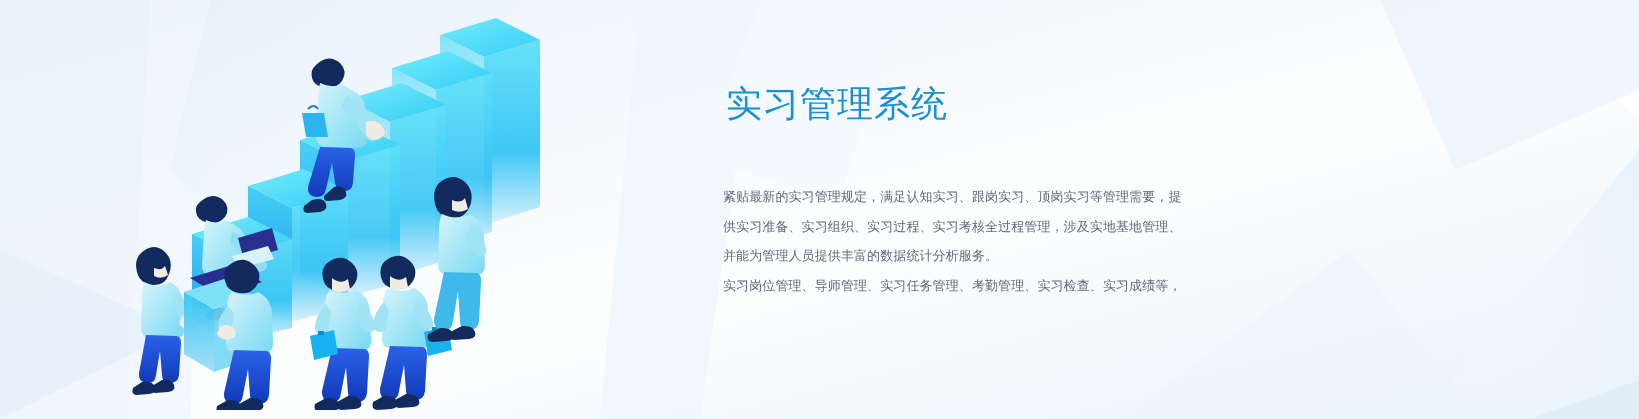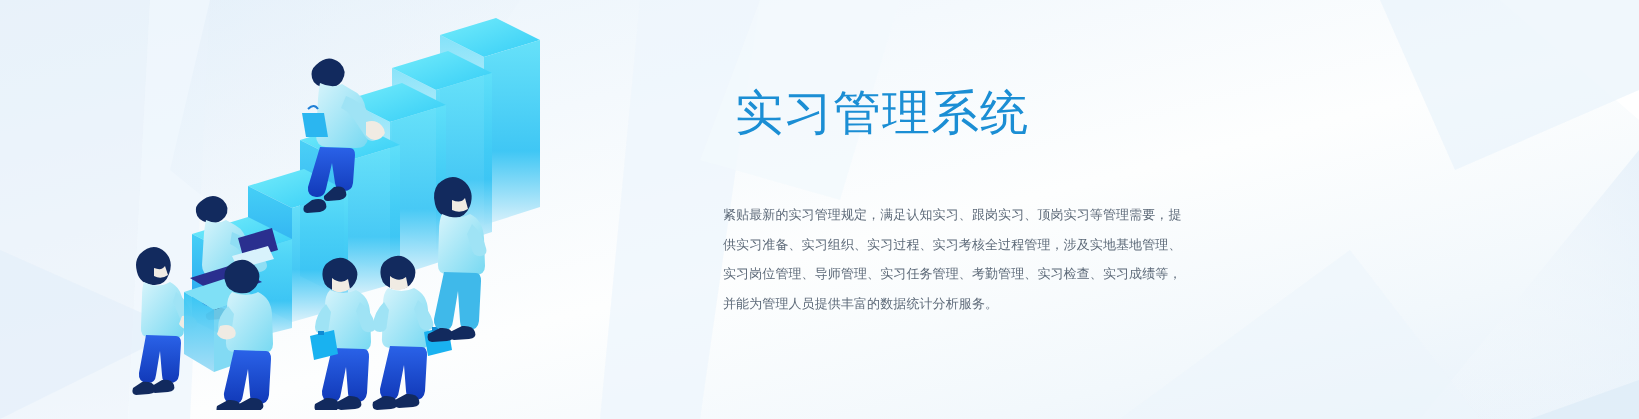--- a/index.html
+++ b/index.html
@@ -41,22 +41,22 @@
   }
 
   
   .content {
     position: absolute;
     left: 723px;
     top: 72px;
     width: 700px;
   }
   .title {
-    margin: 12px;
-    font-size: 48px;
+    margin: 3px;
+    font-size: 36px;
     line-height: 58px;
     font-weight: 400;
     letter-spacing: 1px;
     color: #1b8ed4;
     white-space: nowrap;
   }
   .desc {
     margin: 0;
     padding-top: 46px;
     width: 676px;
@@ -269,18 +269,18 @@
       <path d="M342,316 q11,-1 13,6 q2,6 -6,7 l-15,1 q-6,-1 -4,-8z" fill="#122a5e"></path>
       <path d="M320,318 q11,-1 13,6 q2,6 -6,7 l-15,1 q-6,-1 -4,-8z" fill="#122a5e"></path>
     </g>
   </svg>
 
   <div class="content">
     <h1 class="title">实习管理系统</h1>
     <p class="desc">
       <span class="desc-line">紧贴最新的实习管理规定，满足认知实习、跟岗实习、顶岗实习等管理需要，提</span>
       <span class="desc-line">供实习准备、实习组织、实习过程、实习考核全过程管理，涉及实地基地管理、</span>
+      <span class="desc-line">并能为管理人员提供丰富的数据统计分析服务。</span>
       <span class="desc-line">实习岗位管理、导师管理、实习任务管理、考勤管理、实习检查、实习成绩等，</span>
-      <span class="desc-line">并能为管理人员提供丰富的数据统计分析服务。</span>
     </p>
   </div>
 
 </div>
 
 </body></html>

